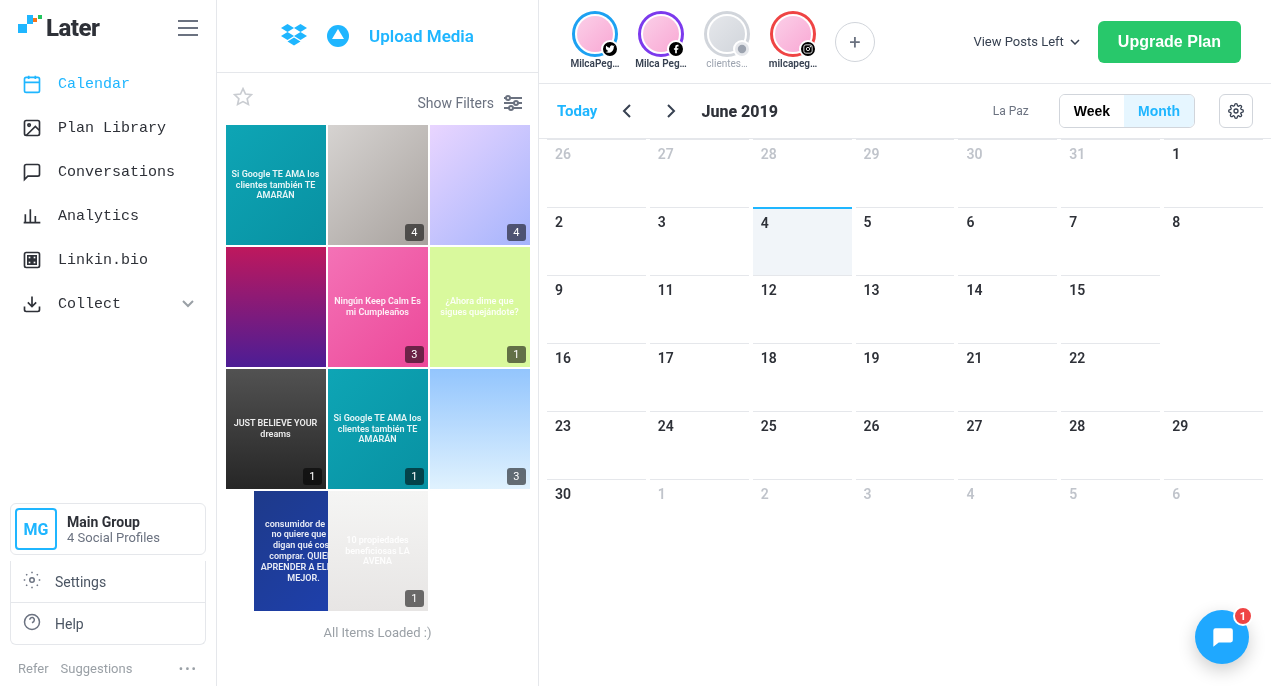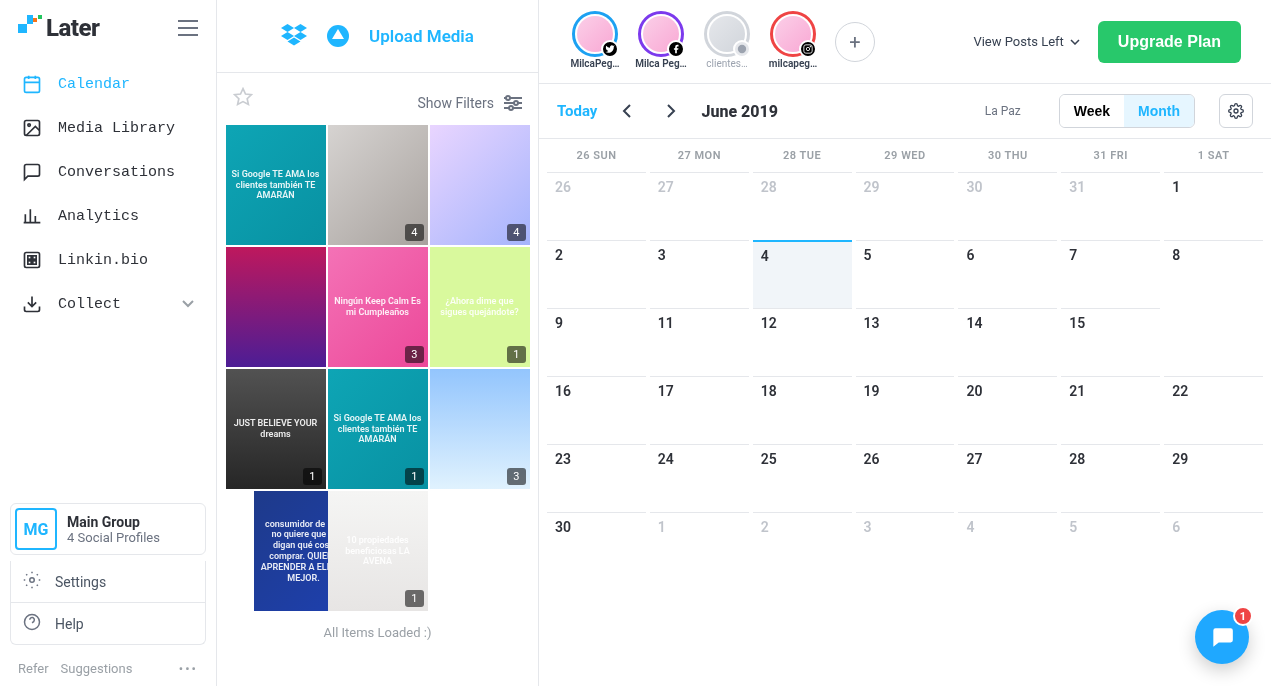--- a/index.html
+++ b/index.html
@@ -147,21 +147,21 @@
           <span>Calendar</span>
         </div>
         <div class="nav-item">
           <span class="nav-icon">
             <svg width="20" height="20" viewBox="0 0 24 24" fill="none" stroke="currentColor" stroke-width="2">
               <rect x="3" y="3" width="18" height="18" rx="2"></rect>
               <circle cx="8.5" cy="8.5" r="1.5"></circle>
               <path d="M21 15l-5-5L5 21"></path>
             </svg>
           </span>
-          <span>Media Library</span>
+          <span>Plan Library</span>
         </div>
         <div class="nav-item">
           <span class="nav-icon">
             <svg width="20" height="20" viewBox="0 0 24 24" fill="none" stroke="currentColor" stroke-width="2">
               <path d="M21 15a2 2 0 0 1-2 2H7l-4 4V5a2 2 0 0 1 2-2h14a2 2 0 0 1 2 2z"></path>
             </svg>
           </span>
           <span>Conversations</span>
         </div>
         <div class="nav-item">
@@ -379,42 +379,33 @@
             <path d="M8 1 2 7l6 6" fill="none" stroke="#374151" stroke-width="2"></path>
           </svg>
       </span>
       <span class="nav-arrow">
         <svg width="10" height="14" viewBox="0 0 10 14">
             <path d="M2 1l6 6-6 6" fill="none" stroke="#374151" stroke-width="2"></path>
           </svg>
       </span>
       <span class="month-label">June 2019</span>
       <span class="tz">La Paz</span>
-      <div class="view-toggle" style="margin-left:22px;justify-content:center;">
+      <div class="view-toggle" style="margin-left:14px;justify-content:center;">
         <button>Week</button>
         <button class="active">Month</button>
       </div>
       <div class="gear-btn">
         <svg width="16" height="16" viewBox="0 0 24 24" fill="none" stroke="#374151" stroke-width="2">
             <circle cx="12" cy="12" r="3"></circle>
             <path d="M19.4 15a1.7 1.7 0 0 0 .34 1.87l.06.06a2 2 0 1 1-2.83 2.83l-.06-.06a1.7 1.7 0 0 0-1.87-.34 1.7 1.7 0 0 0-1 1.56V21a2 2 0 1 1-4 0v-.09a1.7 1.7 0 0 0-1.11-1.56 1.7 1.7 0 0 0-1.87.34l-.06.06a2 2 0 1 1-2.83-2.83l.06-.06a1.7 1.7 0 0 0 .34-1.87 1.7 1.7 0 0 0-1.56-1H3a2 2 0 1 1 0-4h.09a1.7 1.7 0 0 0 1.56-1.11 1.7 1.7 0 0 0-.34-1.87l-.06-.06a2 2 0 1 1 2.83-2.83l.06.06a1.7 1.7 0 0 0 1.87.34H9a1.7 1.7 0 0 0 1-1.56V3a2 2 0 1 1 4 0v.09a1.7 1.7 0 0 0 1 1.56 1.7 1.7 0 0 0 1.87-.34l.06-.06a2 2 0 1 1 2.83 2.83l-.06.06a1.7 1.7 0 0 0-.34 1.87V9a1.7 1.7 0 0 0 1.56 1H21a2 2 0 1 1 0 4h-.09a1.7 1.7 0 0 0-1.56 1z"></path>
           </svg>
       </div>
     </div>
 
     <div class="cal-grid">
-      <div class="dow-row" id="dow-row">
-          <div class="dow">26 SUN</div>
-          <div class="dow">27 MON</div>
-          <div class="dow">28 TUE</div>
-          <div class="dow">29 WED</div>
-          <div class="dow">30 THU</div>
-          <div class="dow">31 FRI</div>
-          <div class="dow">1 SAT</div>
-        </div>
       <div id="weeks">
           <div class="week-row">
             <div class="day-cell other-month">26</div>
             <div class="day-cell other-month">27</div>
             <div class="day-cell other-month">28</div>
             <div class="day-cell other-month">29</div>
             <div class="day-cell other-month">30</div>
             <div class="day-cell other-month">31</div>
             <div class="day-cell">1</div>
           </div>
@@ -433,21 +424,20 @@
             <div class="day-cell">12</div>
             <div class="day-cell">13</div>
             <div class="day-cell">14</div>
             <div class="day-cell">15</div>
           </div>
           <div class="week-row">
             <div class="day-cell">16</div>
             <div class="day-cell">17</div>
             <div class="day-cell">18</div>
             <div class="day-cell">19</div>
-            <div class="day-cell">20</div>
             <div class="day-cell">21</div>
             <div class="day-cell">22</div>
           </div>
           <div class="week-row">
             <div class="day-cell">23</div>
             <div class="day-cell">24</div>
             <div class="day-cell">25</div>
             <div class="day-cell">26</div>
             <div class="day-cell">27</div>
             <div class="day-cell">28</div>

